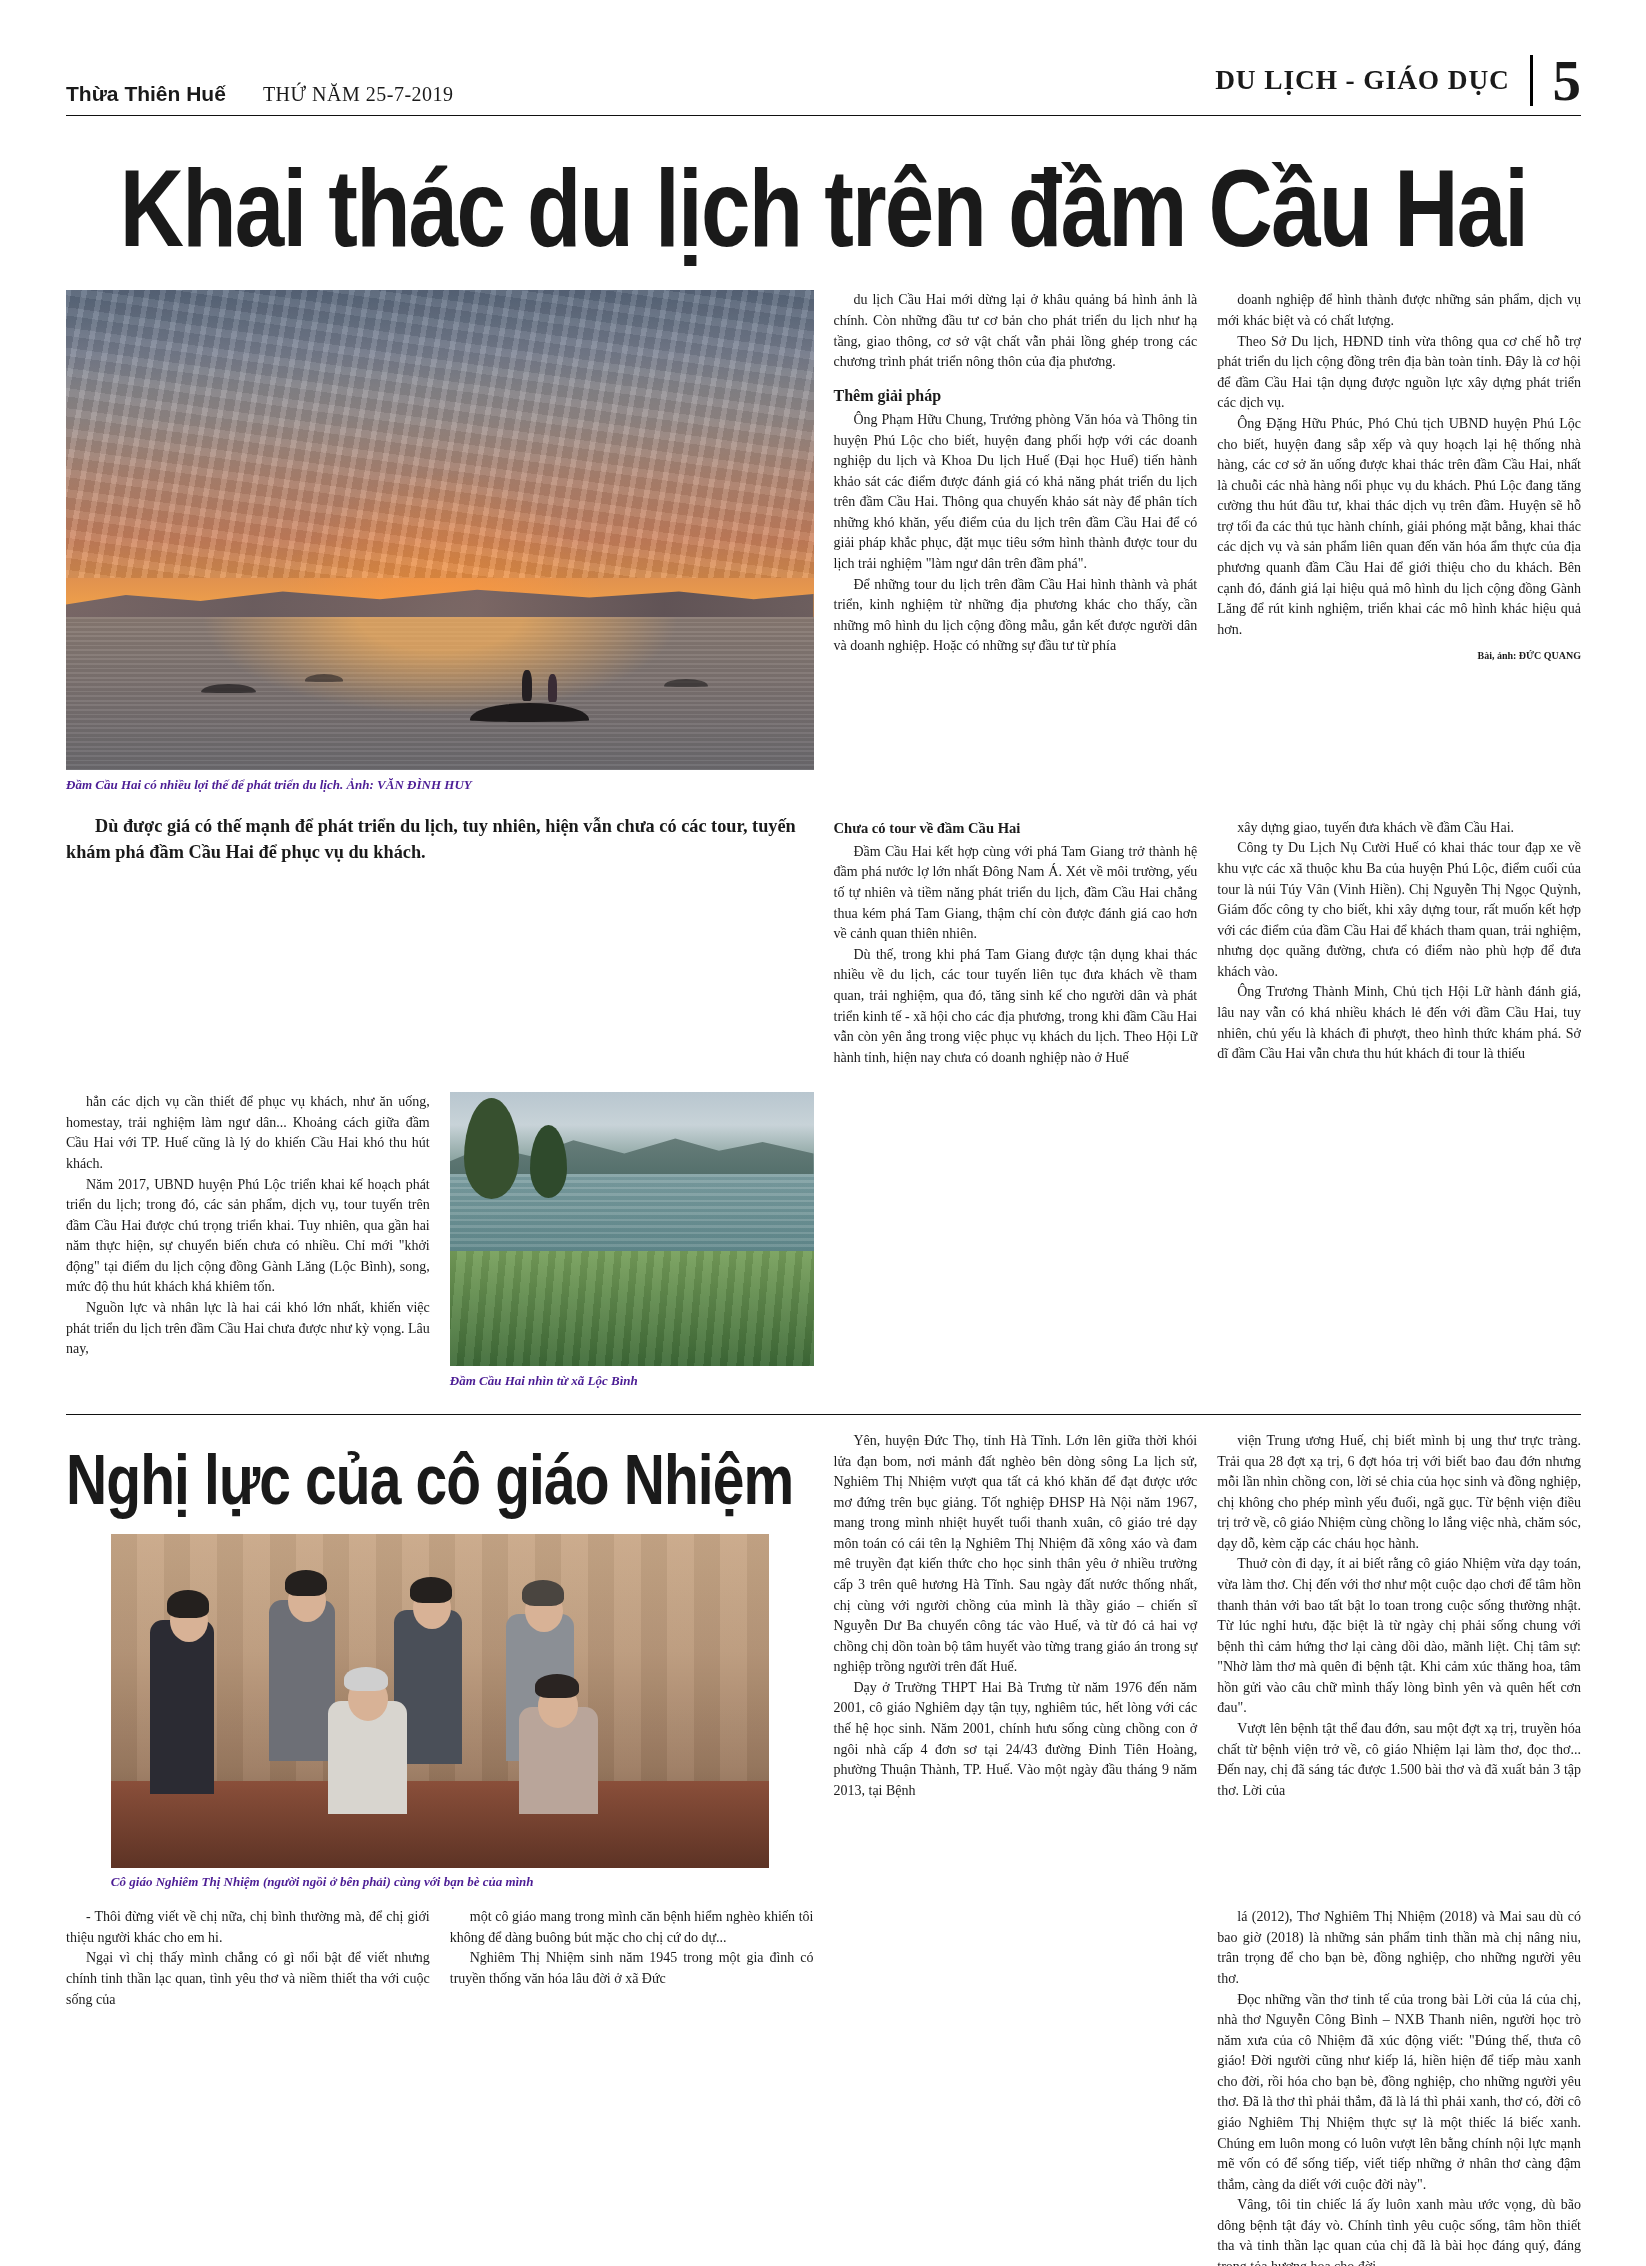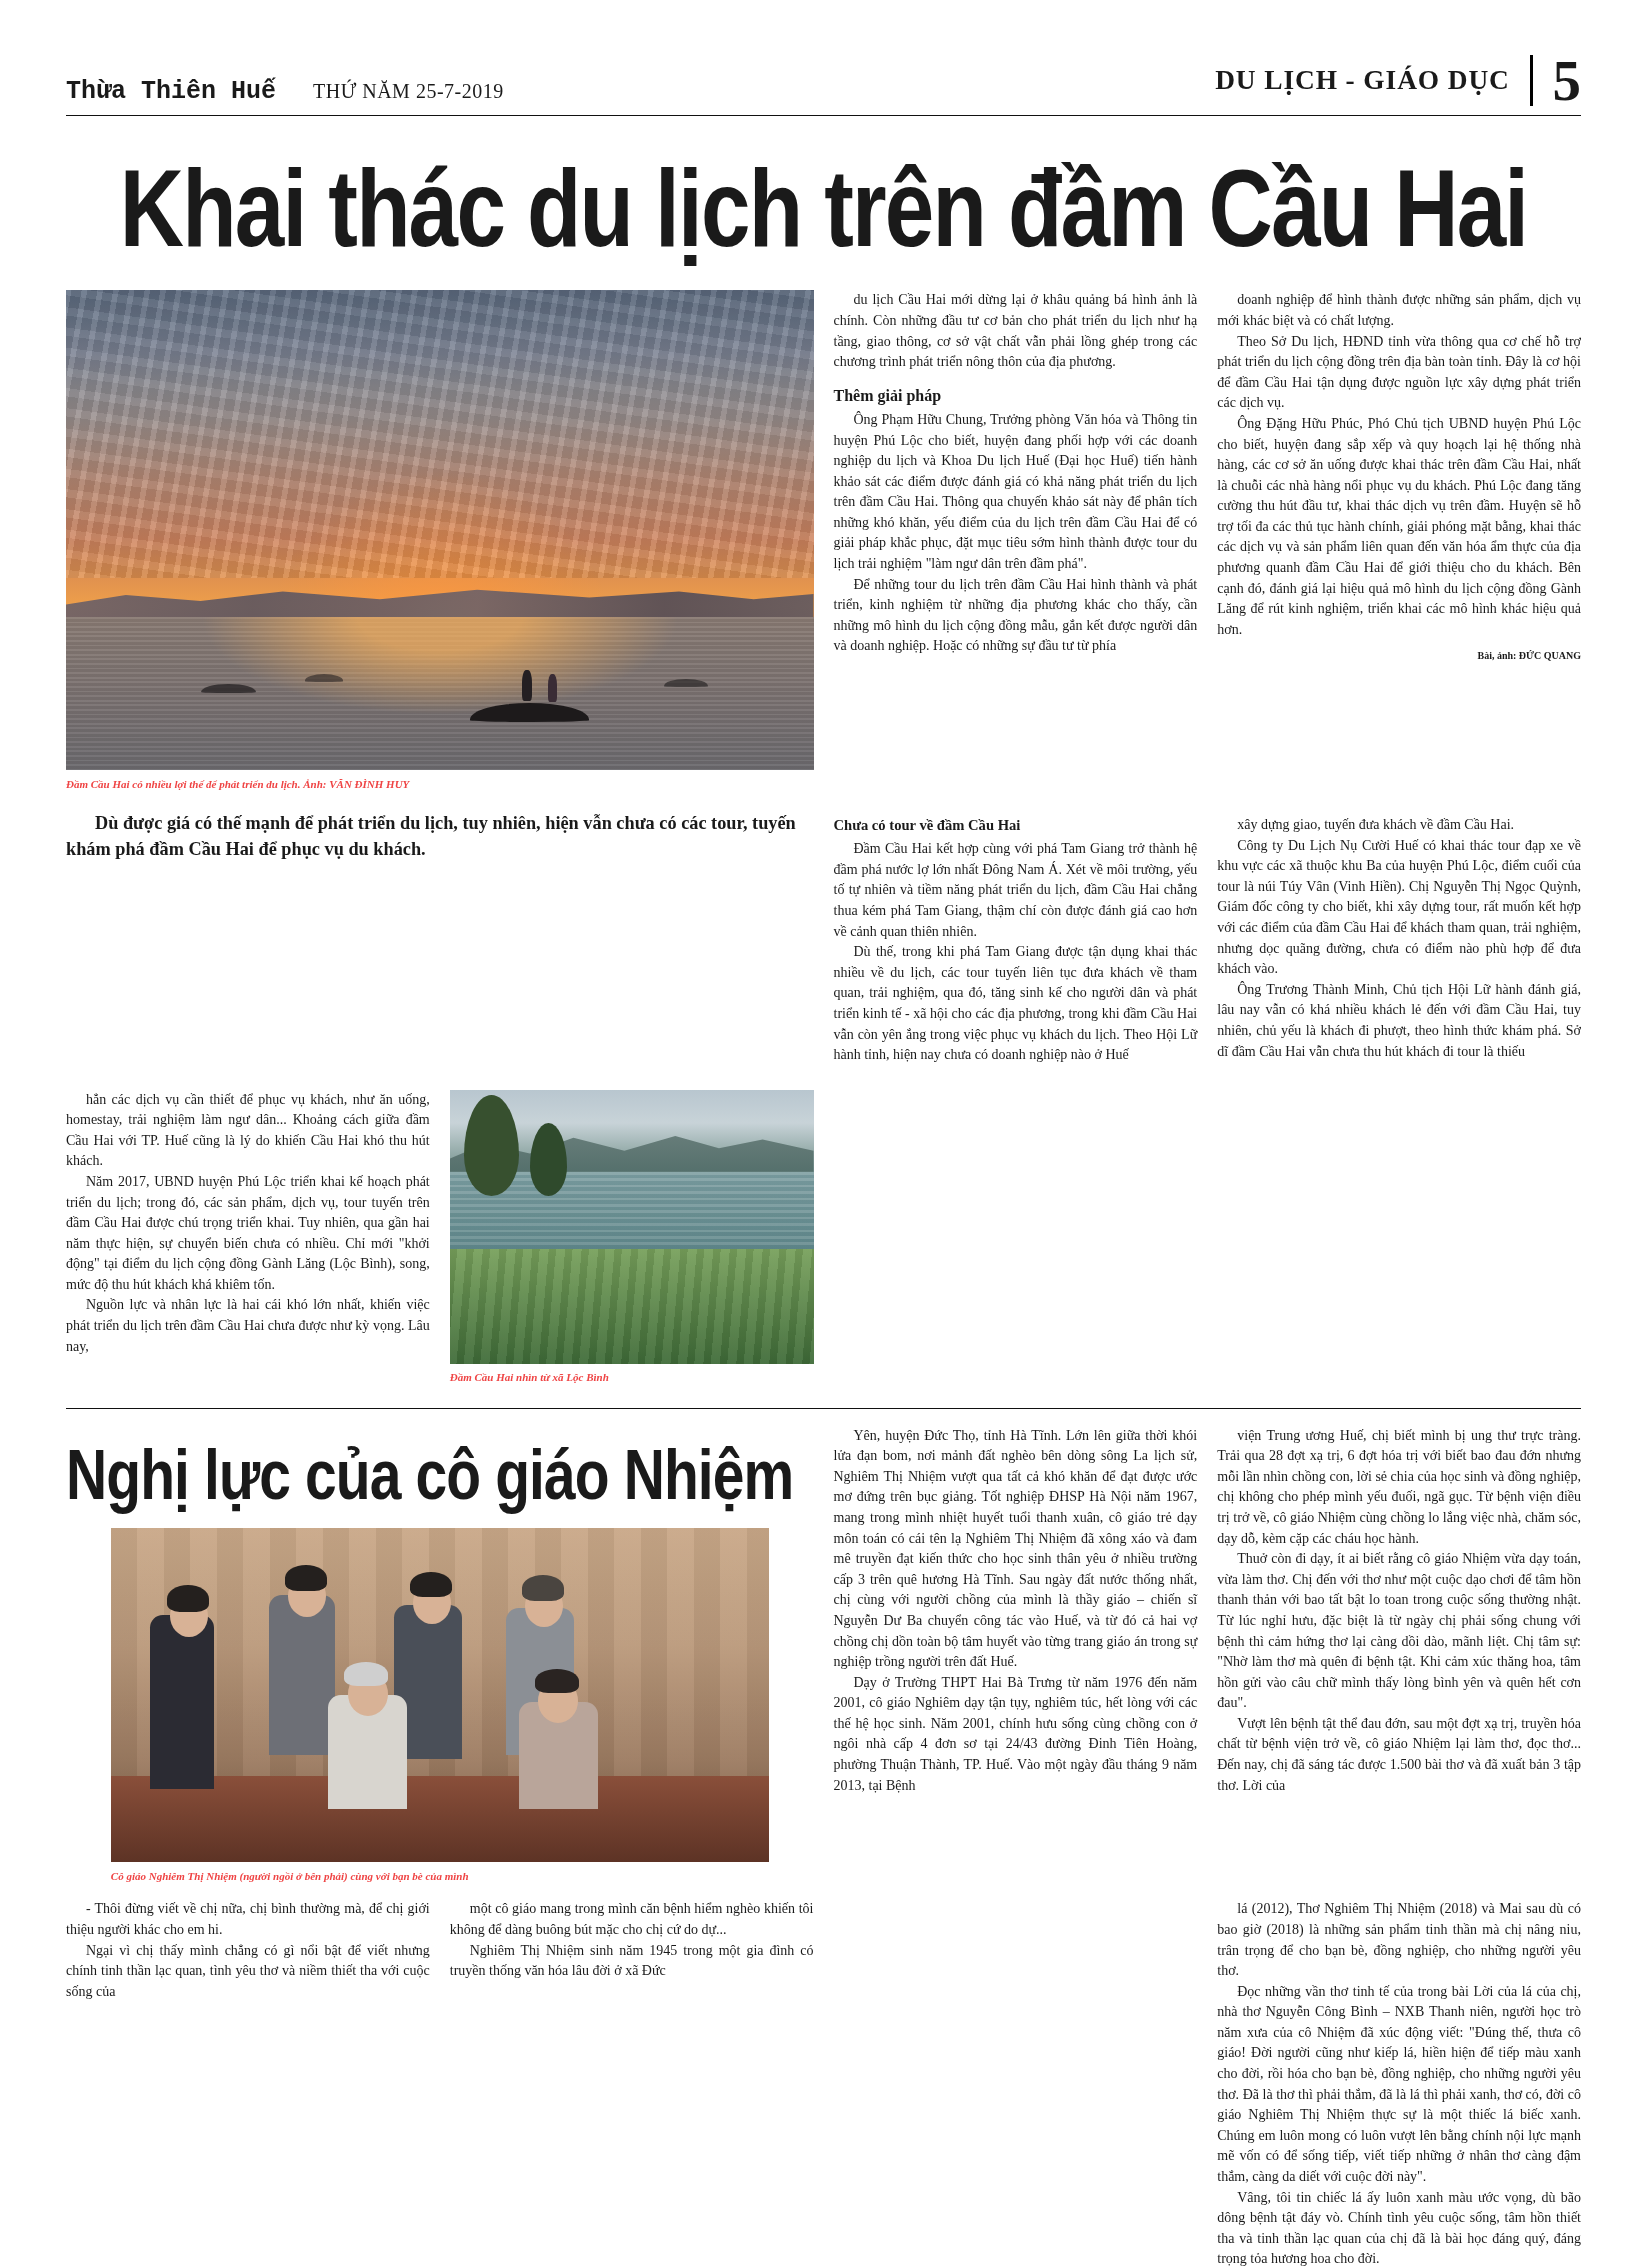--- a/index.html
+++ b/index.html
@@ -7,21 +7,21 @@
   body {
     width:1647px;
     font-family:"Liberation Serif", serif;
     color:#1a1a1a;
   }
   .page { width:1647px; padding:55px 66px 37px 66px; }
 
   
   .masthead { display:flex; align-items:flex-end; justify-content:space-between; padding-bottom:5.5px; }
   .mast-left { display:flex; align-items:baseline; gap:37px; }
-  .paper-name { font-family:Liberation Mono, monospace; font-weight:bold; font-size:25px; letter-spacing:0px; }
+  .paper-name { font-family:Liberation Sans, sans-serif; font-weight:bold; font-size:21px; letter-spacing:0px; }
   .issue-date { font-size:20px; letter-spacing:0.5px;font-family:Liberation Serif, serif; }
   .mast-right { display:flex; align-items:center; gap:20px; }
   .section-title { font-family:"Liberation Serif", serif; font-weight:bold; font-size:27.4px; letter-spacing:0.9px; }
   .page-sep { width:2.7px; height:51px; background:#000; display:inline-block; }
   .page-num { font-family:"Liberation Serif", serif; font-weight:bold; font-size:57px; line-height:0.9; }
 
   
   .headline-1 {
     text-align:center;
     font-family:"Liberation Sans", sans-serif;
@@ -39,22 +39,22 @@
   
   .art1 { display:grid; grid-template-columns:1fr 1fr 1fr 1fr; column-gap:20px; }
   .art1-photo-block { grid-column: 1 / span 2; }
   .photo {
     width:100%;
     display:block;
     position:relative;
     overflow:hidden;
   }
   .caption {
-    font-size:11px; font-style:italic; font-weight:bold;
-    margin-top:6.4px; line-height:1.3; color:#ef4444;
+    font-size:13px; font-style:italic; font-weight:bold;
+    margin-top:6.4px; line-height:1.3; color:#4c1d95;
   }
   .lead {
     grid-column:1 / span 2;
     font-weight:bold; font-size:18.3px; line-height:1.42;
     margin-top:20px; text-indent:29px;
   }
   .col-text { font-size:14px; line-height:1.47; text-align:justify; }
   .col-text p { margin:0; text-indent:20px; }
   .subhead { font-weight:bold; font-size:16px; margin:0 0 2.7px 0; }
   .subhead.kicker { font-size:14.6px; }

